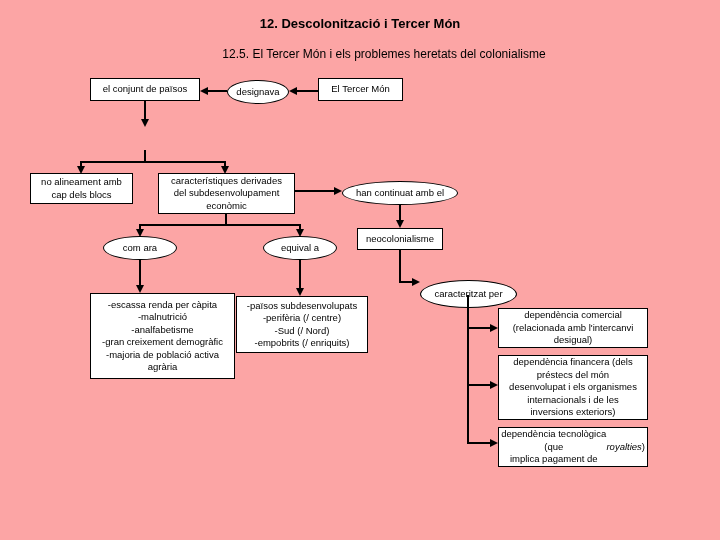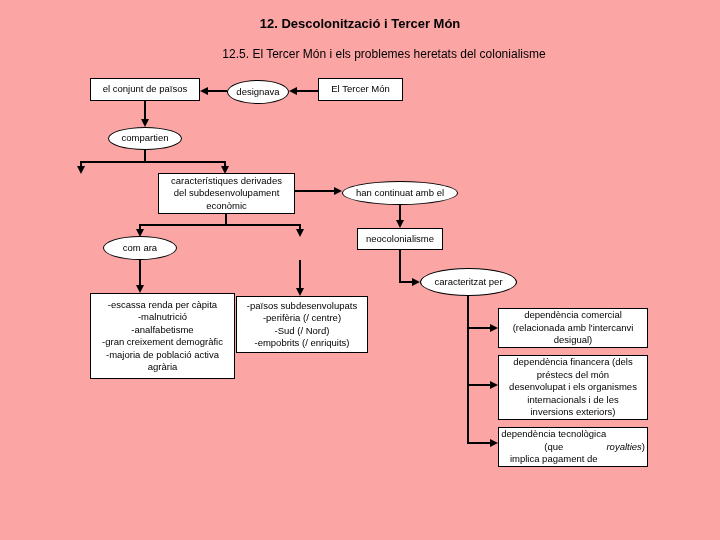--- a/index.html
+++ b/index.html
@@ -42,45 +42,47 @@
   .n-conjunt          { left: 90px;  top: 78px;  width: 110px; height: 23px; }
   .n-designava        { left: 227px; top: 80px;  width: 62px;  height: 24px; }
   .n-tercer-mon       { left: 318px; top: 78px;  width: 85px;  height: 23px; }
   .n-compartien       { left: 108px; top: 127px; width: 74px;  height: 23px; }
   .n-no-alineament    { left: 30px;  top: 173px; width: 103px; height: 31px; }
   .n-caracteristiques { left: 158px; top: 173px; width: 137px; height: 41px; }
   .n-han-continuat    { left: 342px; top: 181px; width: 116px; height: 24px; }
   .n-neocolonialisme  { left: 357px; top: 228px; width: 86px;  height: 22px; }
   .n-com-ara          { left: 103px; top: 236px; width: 74px;  height: 24px; }
   .n-equival-a        { left: 263px; top: 236px; width: 74px;  height: 24px; }
-  .n-caracteritzat    { left: 420px; top: 268px; width: 97px;  height: 28px; text-align: center; }
+  .n-caracteritzat    { left: 420px; top: 280px; width: 97px;  height: 28px; text-align: center; }
   .n-trets            { left: 70px;  top: 293px; width: 145px; height: 86px; margin-left: 20px; }
   .n-sinonims         { left: 236px; top: 296px; width: 132px; height: 57px; }
   .n-dep-comercial    { left: 498px; top: 308px; width: 150px; height: 40px; }
   .n-dep-financera    { left: 498px; top: 355px; width: 150px; height: 65px; }
   .n-dep-tecnologica  { left: 498px; top: 427px; width: 150px; height: 40px; }
 </style>
 </head>
 <body>
 
 <div class="canvas">
 
   <div class="title">12. Descolonització i Tercer Món</div>
   <div class="subtitle">12.5. El Tercer Món i els problemes heretats del colonialisme</div>
 
   <div class="node n-conjunt">el conjunt de països</div>
   <div class="node ellipse n-designava">designava</div>
   <div class="node n-tercer-mon">El Tercer Món</div>
-  <div class="node ellipse n-compartien">compartien</div>
+  <div class="node n-no-alineament">no alineament amb
+cap dels blocs</div>
   <div class="node ellipse n-han-continuat">han continuat amb el</div>
   <div class="node n-caracteristiques">característiques derivades
 del subdesenvolupament
 econòmic</div>
   <div class="node n-neocolonialisme">neocolonialisme</div>
   <div class="node ellipse n-com-ara">com ara</div>
+  <div class="node ellipse n-equival-a">equival a</div>
   <div class="node ellipse n-caracteritzat">caracteritzat per</div>
   <div class="node n-trets">-escassa renda per càpita
 -malnutrició
 -analfabetisme
 -gran creixement demogràfic
 -majoria de població activa
 agrària</div>
   <div class="node n-sinonims">-països subdesenvolupats
 -perifèria (/ centre)
 -Sud (/ Nord)

